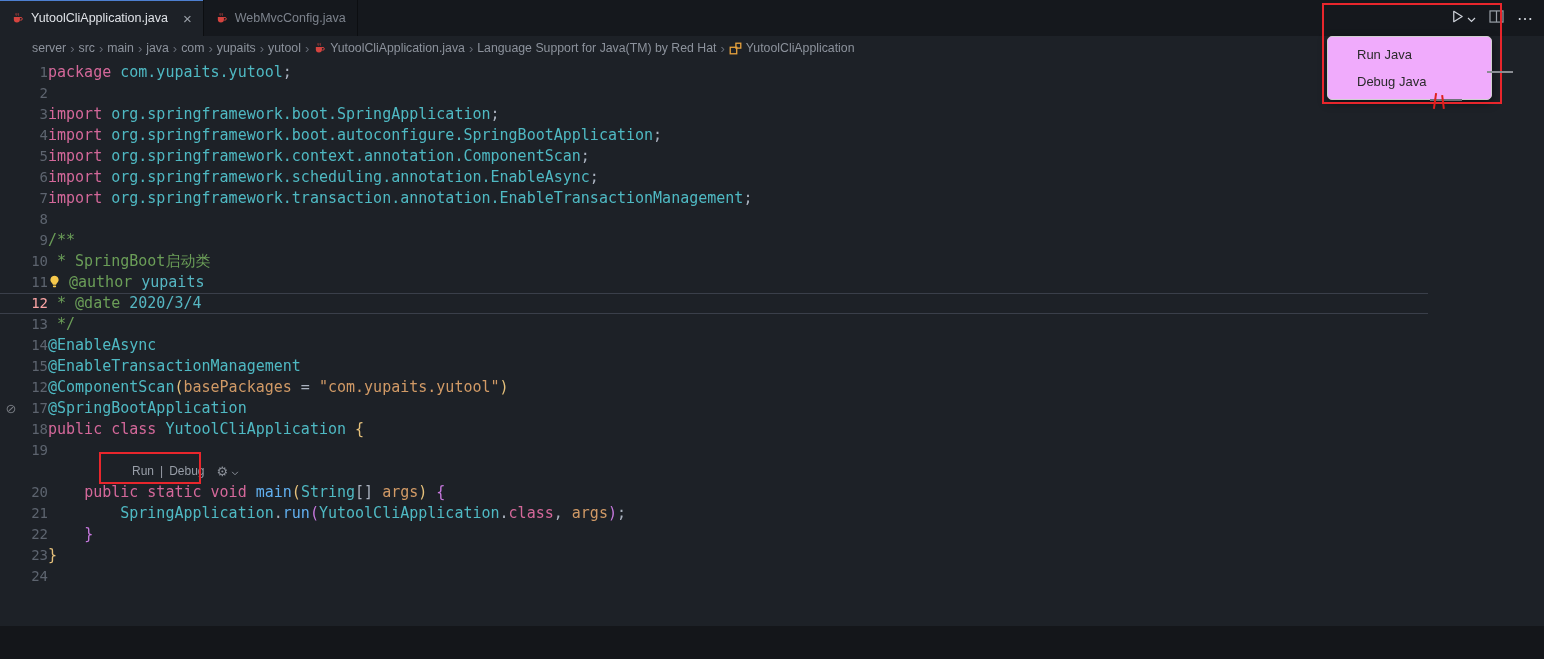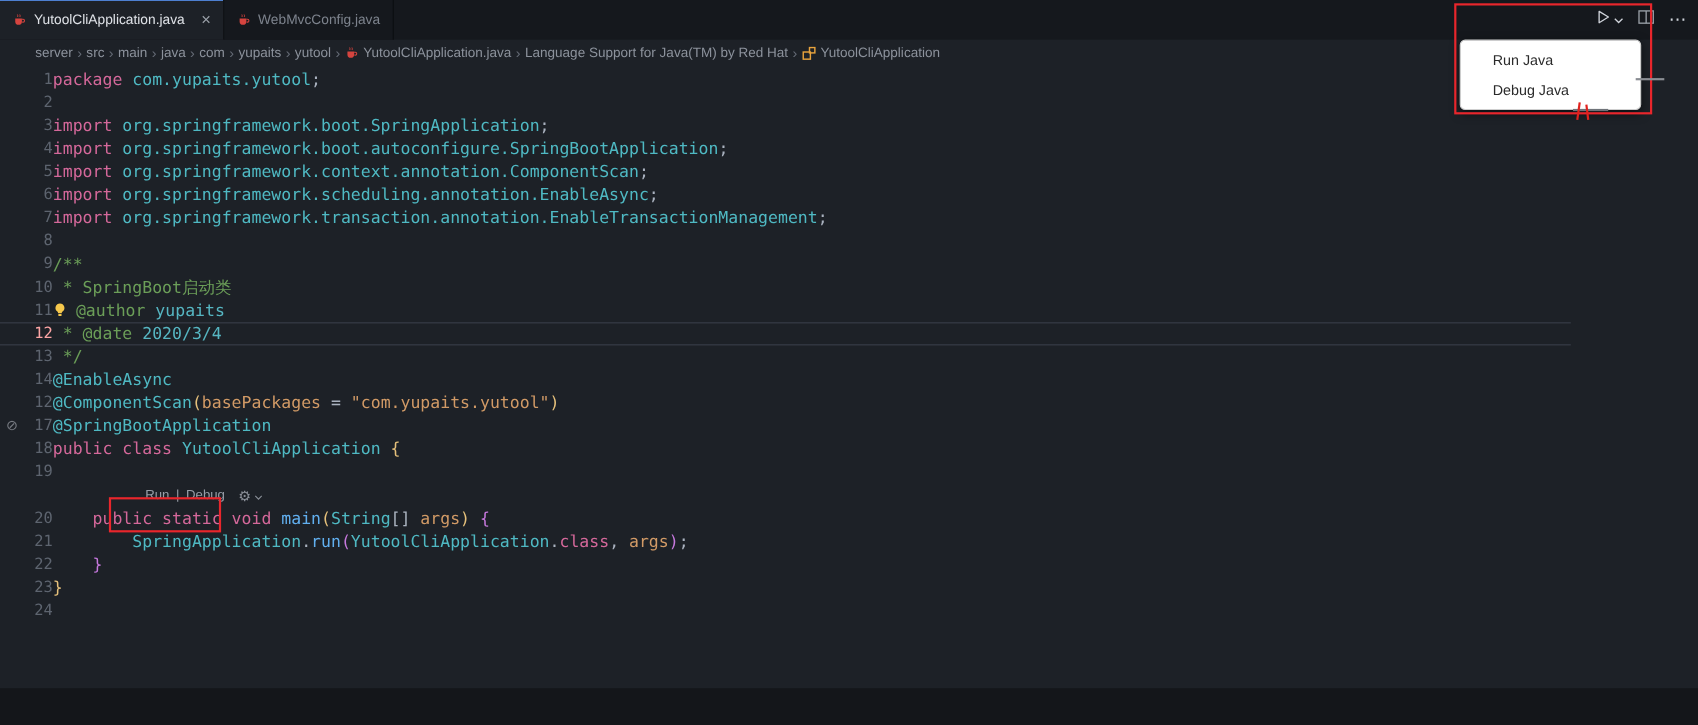--- a/index.html
+++ b/index.html
@@ -47,21 +47,21 @@
   .tk-cmt{color:#6b9e58}.tk-cmtval{color:#56b6c2}
   .tk-br1{color:#e5c07b}.tk-br2{color:#c678dd}.tk-pl{color:#abb2bf}
 
   .codelens{display:flex;align-items:center;gap:6px;margin-left:84px;
             font-family:"Liberation Sans",sans-serif;font-size:12px;color:#989ea8;}
   .codelens .lnk{cursor:pointer;}
   .codelens .picker{display:inline-flex;align-items:center;gap:3px;margin-left:6px;
                     color:#8a8f98;font-size:13px;cursor:pointer;}
 
   
-  .menu{position:absolute;left:1327px;top:36px;width:163px;background:#ffffff;
+  .menu{position:absolute;left:1327px;top:36px;width:163px;background:#f0abfc;
         border:1px solid #cfcfcf;border-radius:5px;box-shadow:0 3px 9px rgba(0,0,0,.5);
         padding:4px 0;z-index:5;}
   .menu-item{height:27px;line-height:27px;padding-left:29px;font-size:13px;color:#2a2a2a;
              cursor:pointer;font-family:"Liberation Sans",sans-serif;}
 
   
   .ann-box{position:absolute;border:2px solid #e8262c;pointer-events:none;z-index:9;}
   .ann-box.b1{left:1322px;top:3px;width:176px;height:97px;}
   .ann-box.b2{left:99px;top:452px;width:98px;height:28px;}
   .ann-mark{position:absolute;pointer-events:none;z-index:9;}
@@ -247,20 +247,25 @@
         <span class="ln">13</span>
         <span class="code"><span class="tk-cmt"> */</span></span>
       </div>
       <div class="row">
         <span class="g"></span>
         <span class="ln">14</span>
         <span class="code"><span class="tk-type">@EnableAsync</span></span>
       </div>
       <div class="row">
         <span class="g"></span>
+        <span class="ln">15</span>
+        <span class="code"><span class="tk-type">@EnableTransactionManagement</span></span>
+      </div>
+      <div class="row">
+        <span class="g"></span>
         <span class="ln">12</span>
         <span class="code"><span class="tk-type">@ComponentScan</span><span class="tk-br1">(</span><span class="tk-param">basePackages</span><span class="tk-punc"> = </span><span class="tk-str">"com.yupaits.yutool"</span><span class="tk-br1">)</span></span>
       </div>
       <div class="row">
         <span class="g">⊘</span>
         <span class="ln">17</span>
         <span class="code"><span class="tk-type">@SpringBootApplication</span></span>
       </div>
       <div class="row">
         <span class="g"></span>

